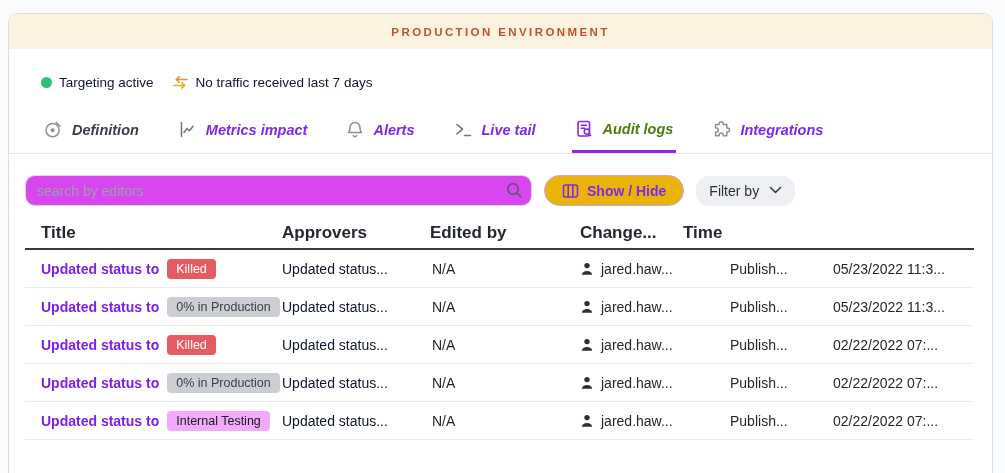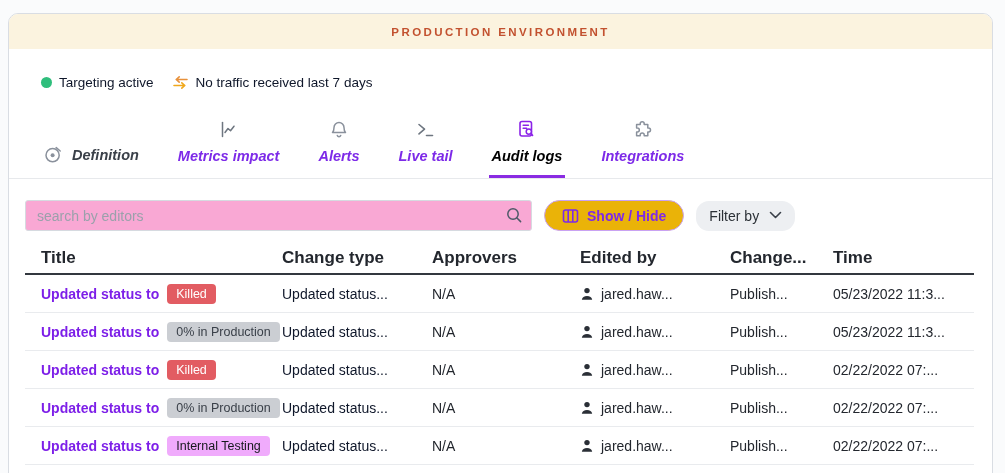--- a/index.html
+++ b/index.html
@@ -14,27 +14,27 @@
   .statuses { display:flex; align-items:center; gap:18px; font-size:13.5px; color:#0f172a; }
   .status-item { display:flex; align-items:center; gap:7px; }
   .dot { width:11px; height:11px; border-radius:50%; background:#2FBE7C; }
   
   .tabs { display:flex; align-items:flex-end; gap:33px; padding:0 32px; margin-top:16px;
     border-bottom:1px solid #E7E9EC; }
   .tab { display:flex; align-items:center; gap:9px; padding:13px 3px 14px 3px; font-size:14.5px;
     font-weight:600; cursor:pointer;font-style:italic; }
   .tab .ticon { display:flex; }
   .tab-default { color:#3A4049; }
-  .tab-link { color:#7D2AE8;flex-direction:column; }
-  .tab-active { color:#000000; box-shadow:inset 0 -3px 0 #8A2BE2;flex-direction:column; }
+  .tab-link { color:#7D2AE8; }
+  .tab-active { color:#4d7c0f; box-shadow:inset 0 -3px 0 #8A2BE2; }
   
   .toolbar { display:flex; align-items:center; padding:21px 0 0 16px; }
   .search-wrap { position:relative; width:507px; }
-  .search-input { width:100%; height:31px; border:1px solid #D6DAE0; border-radius:3px;
-    padding:0 34px 0 11px; font-size:14px; color:#3A4049; outline:none; background:#f9a8d4;
+  .search-input { width:100%; height:31px; border:1px solid #D6DAE0; border-radius:10px;
+    padding:0 34px 0 11px; font-size:14px; color:#3A4049; outline:none; background:#d946ef;
     font-family:"Liberation Sans","DejaVu Sans",sans-serif; }
   .search-input::placeholder { color:#9AA1AB; }
   .search-icon { position:absolute; right:9px; top:6px; }
   .btn-showhide { display:flex; align-items:center; gap:8px; margin-left:12px; height:31px;
     padding:0 17px; border:1px solid #C9A2F2; border-radius:16px; background:#eab308;
     color:#7D2AE8; font-size:14px; font-weight:600; cursor:pointer; }
   .btn-filter { display:flex; align-items:center; gap:10px; margin-left:12px; height:30px;
     padding:0 13px; border:none; border-radius:13px; background:#EDEFF2; color:#2B3036;
     font-size:14px; font-weight:500; cursor:pointer; }
   
@@ -165,21 +165,20 @@
         <svg width="13" height="9" viewBox="0 0 13 9" fill="none">
           <path d="M1.5 1.5 l5 5 5-5" stroke="#3A4049" stroke-width="1.6" stroke-linecap="round" stroke-linejoin="round"></path>
         </svg>
       </span>
     </button>
   </div>
 
   <div class="table">
     <div class="trow thead">
       <div class="c-title">Title</div>
-      <div class="c-ctype">Change type</div>
       <div class="c-appr">Approvers</div>
       <div class="c-edit">Edited by</div>
       <div class="c-chg">Change...</div>
       <div class="c-time">Time</div>
     </div>
     <div class="tbody">
   <div class="trow">
     <div class="c-title">
       <span class="title-link">Updated status to</span>
       <span class="badge" style="background: rgb(226, 92, 98); color: rgb(255, 255, 255);">Killed</span>

